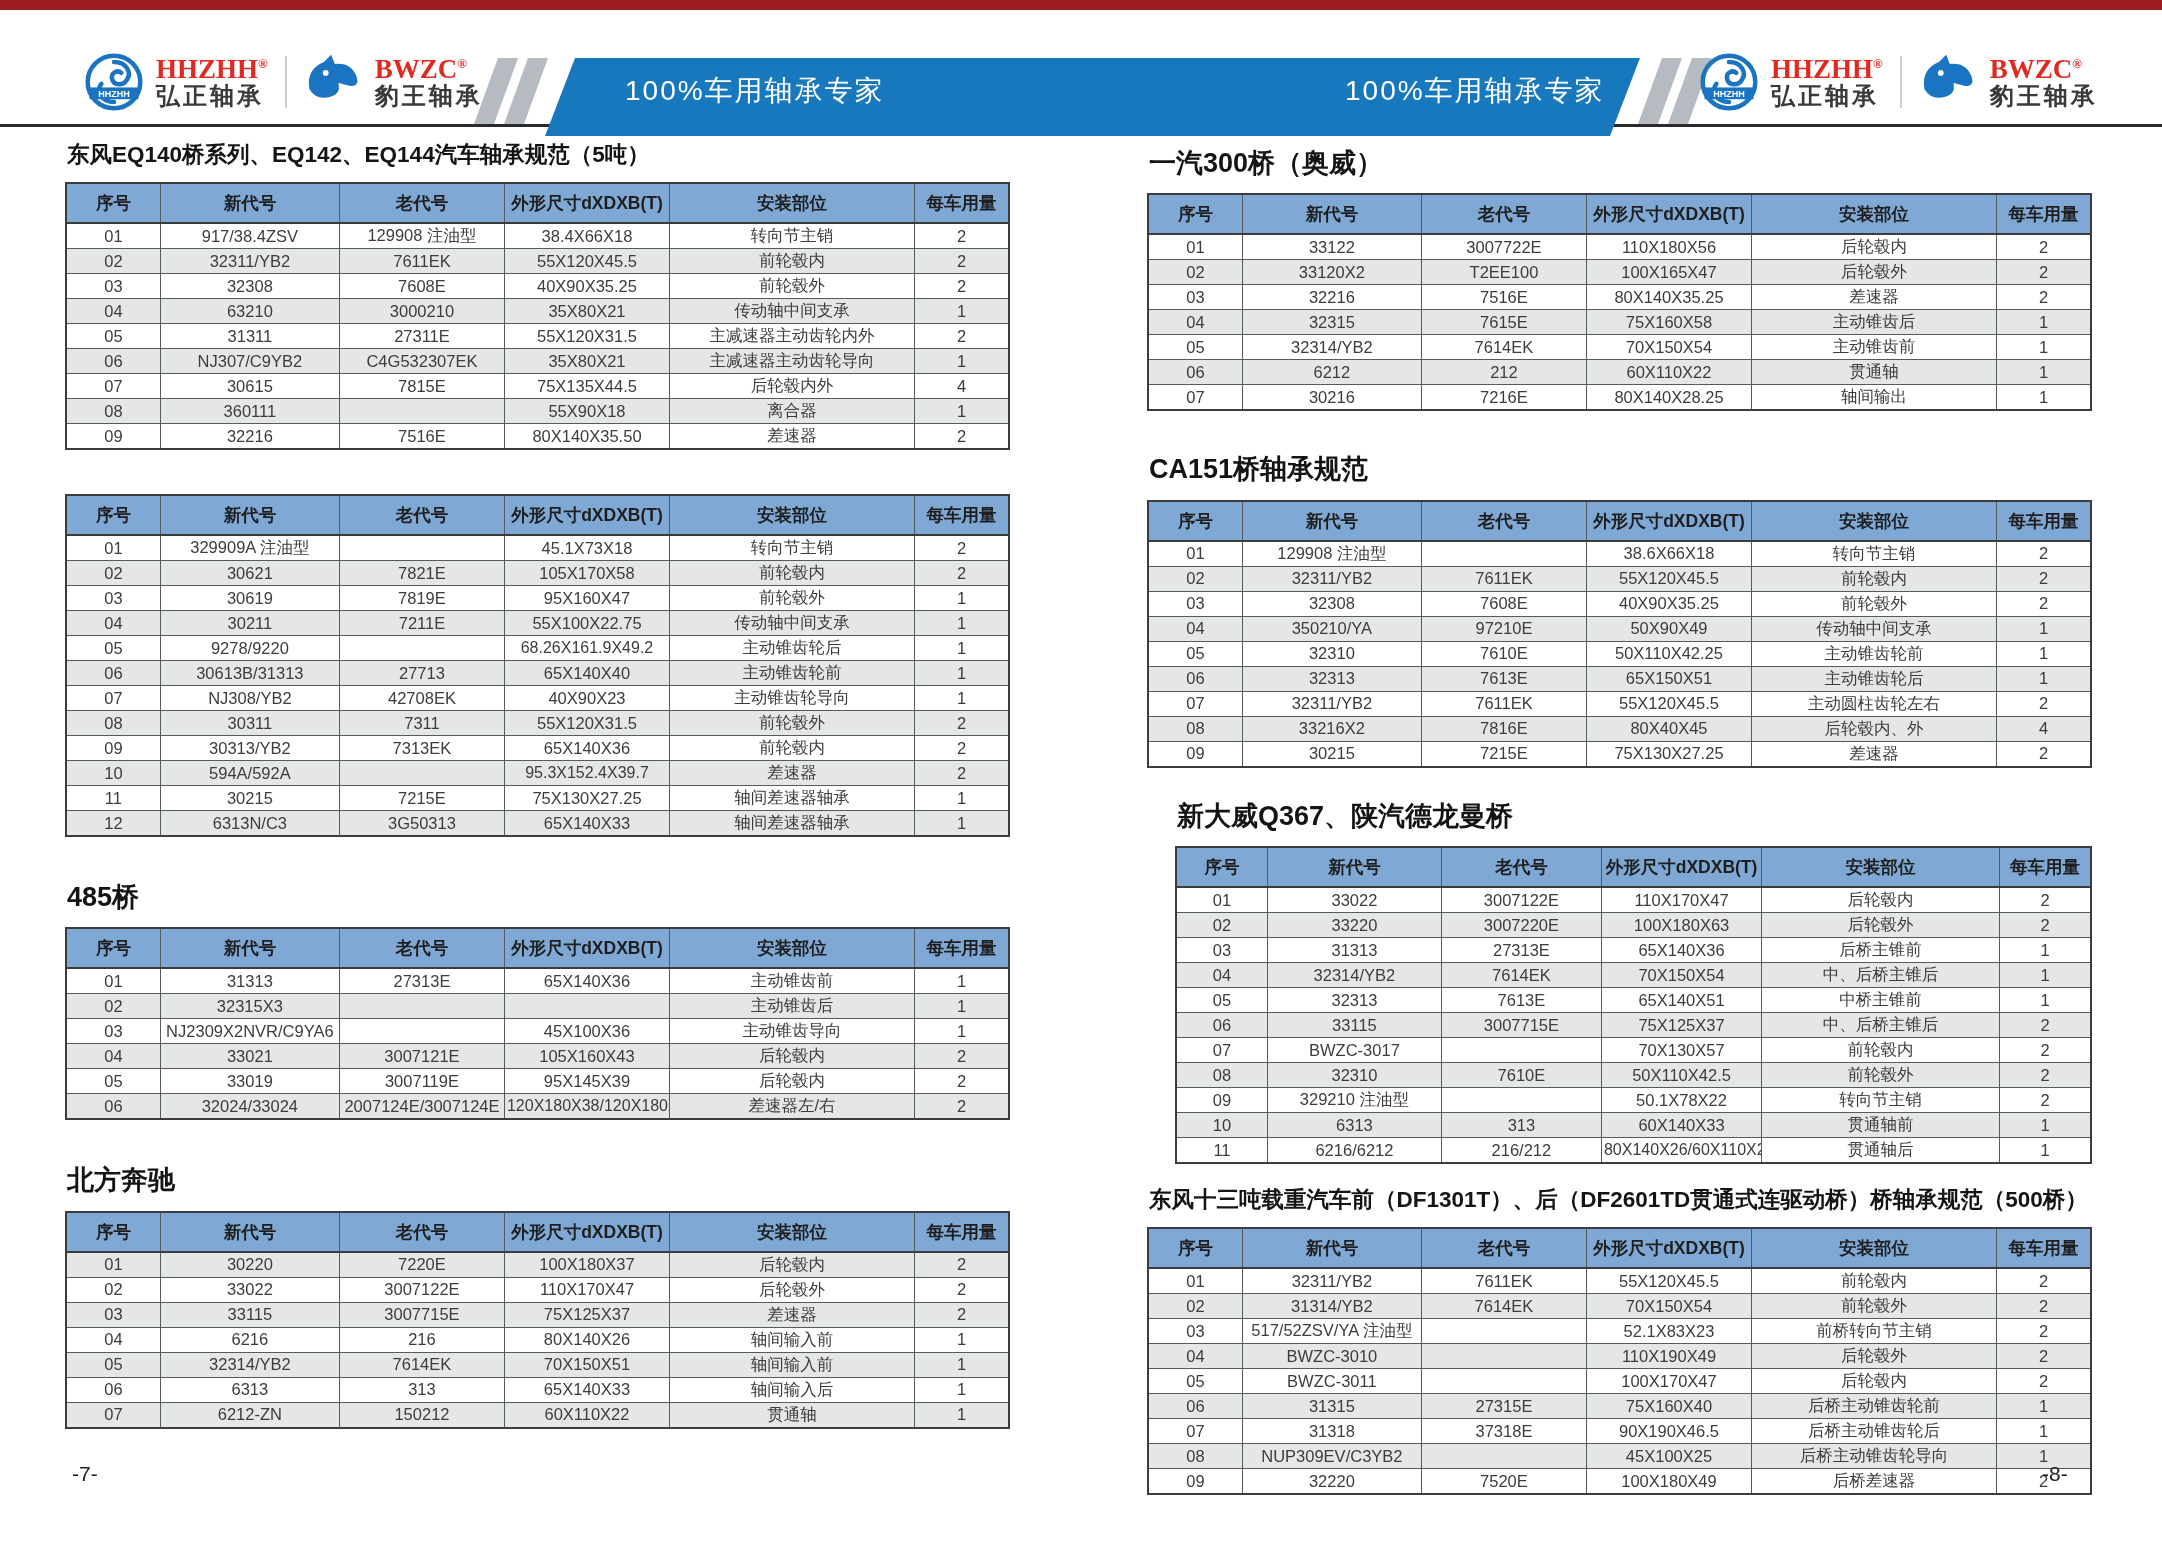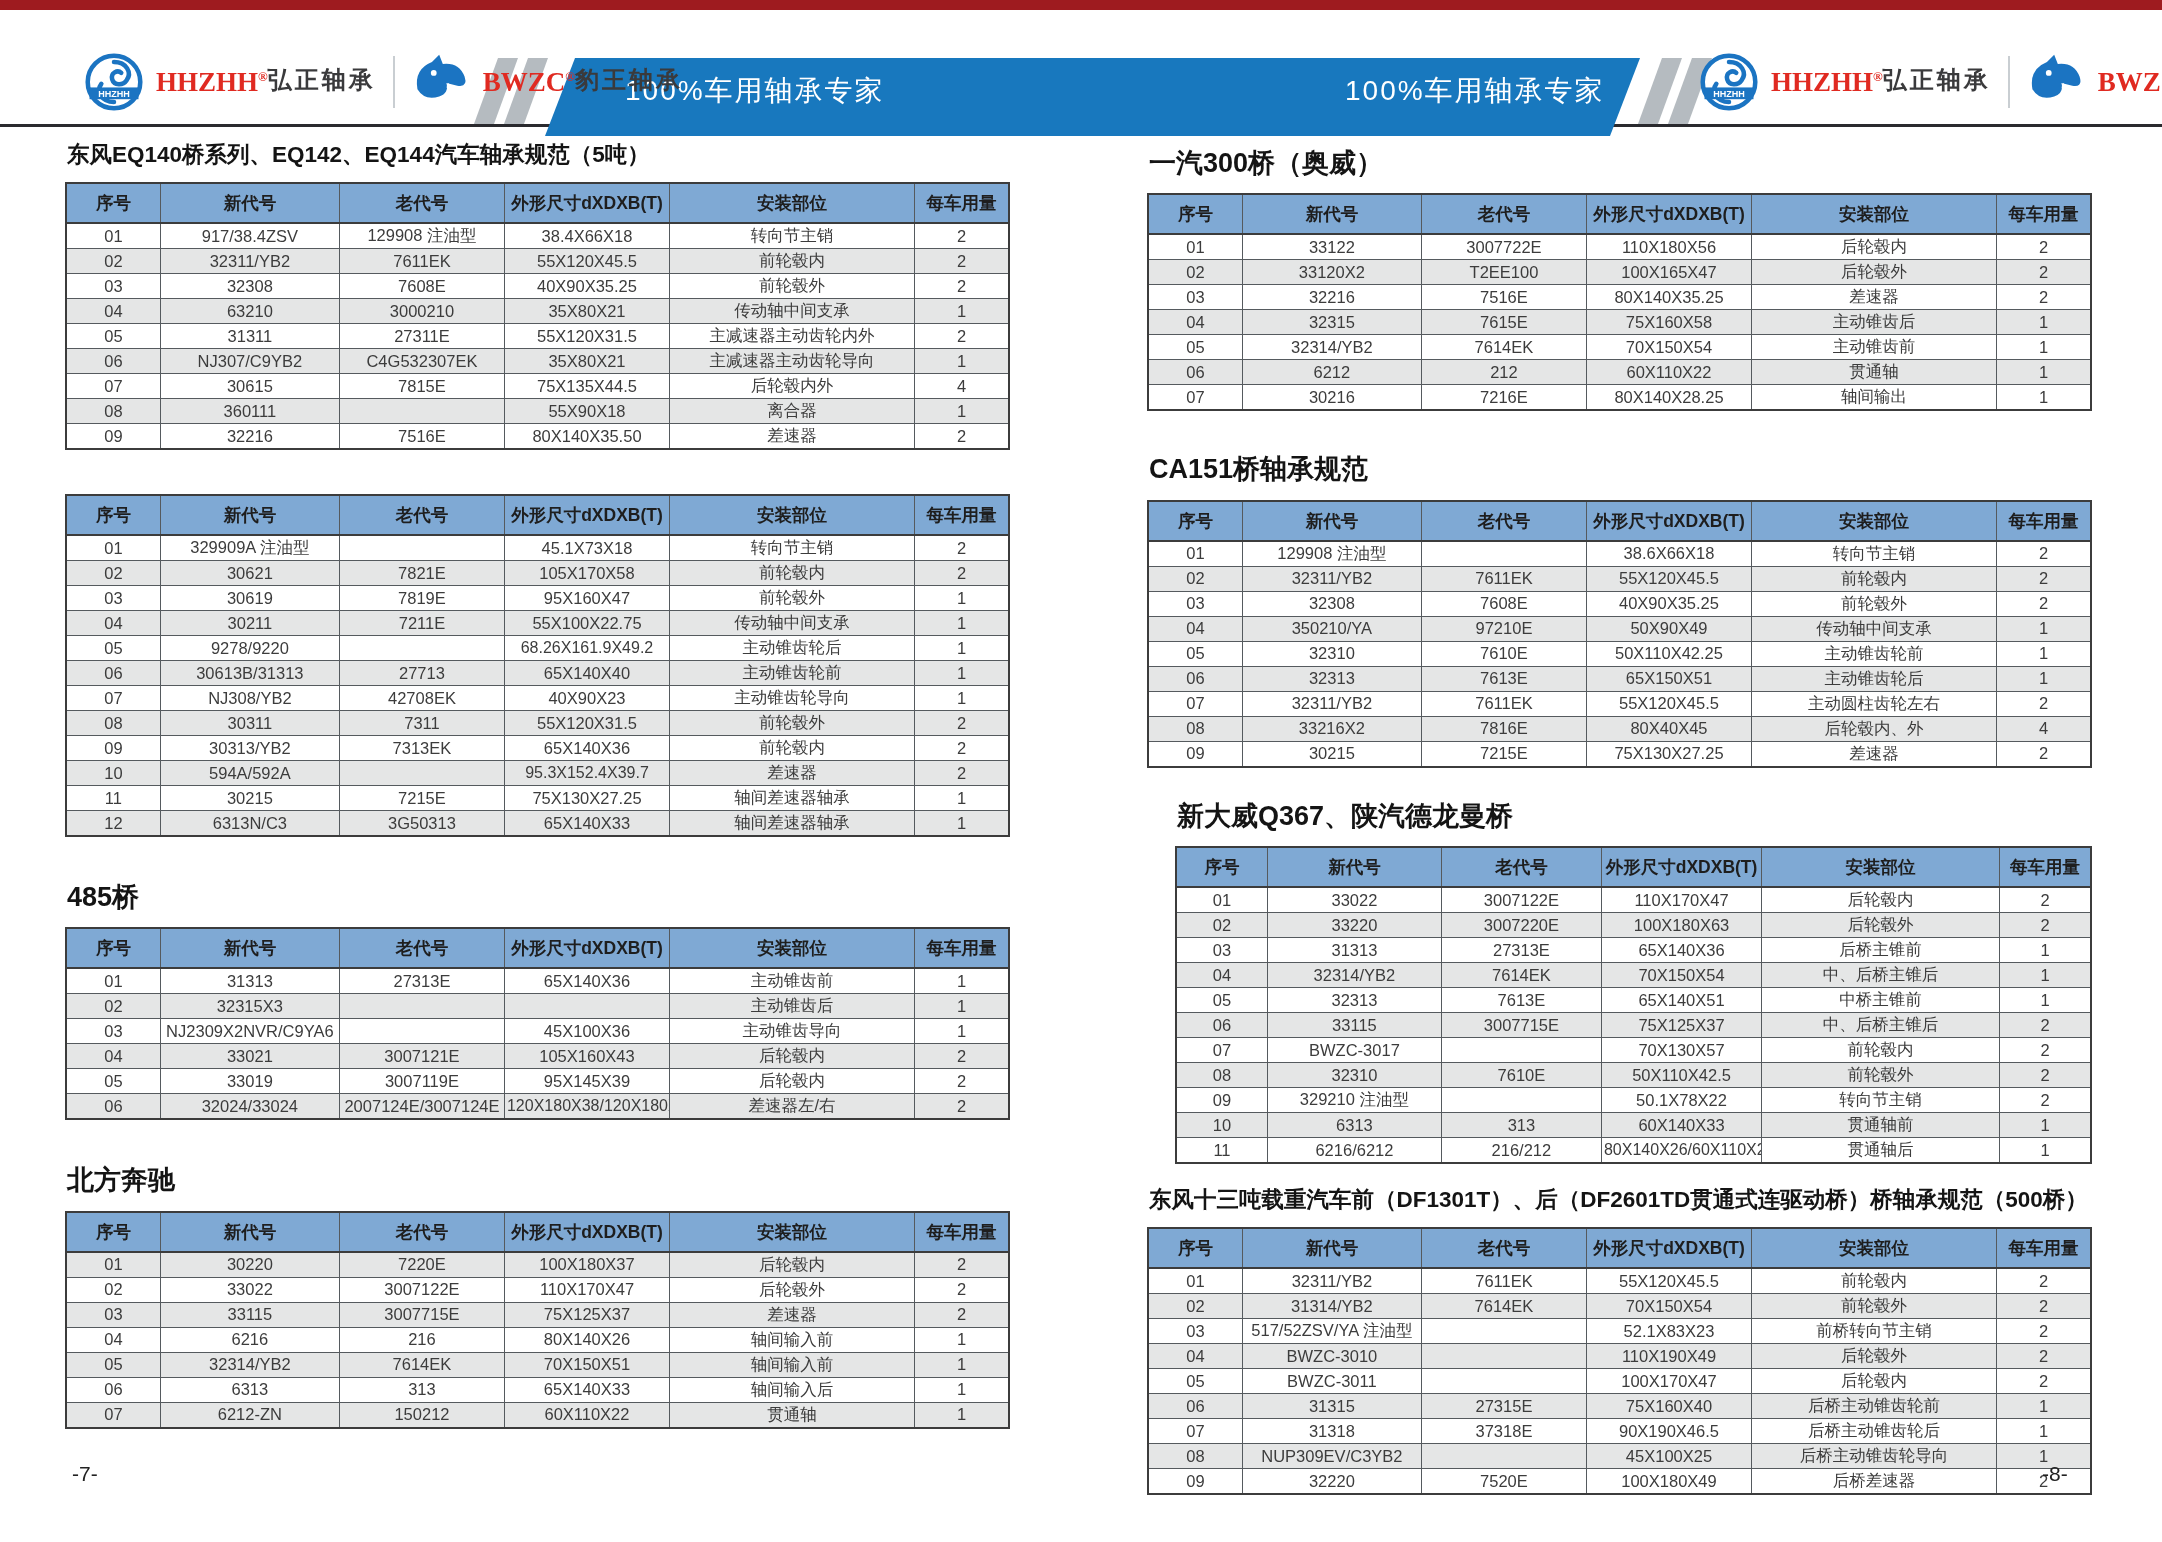--- a/index.html
+++ b/index.html
@@ -15,21 +15,21 @@
           clip-path:polygon(30px 0,100% 0,calc(100% - 30px) 100%,0 100%);}
   .banner-text{position:absolute;top:0;line-height:66px;color:#ffffff;font-size:28px;letter-spacing:2px;white-space:nowrap;}
   .t-left{left:80px;}
   .t-right{left:800px;}
   .stripe{position:absolute;top:48px;height:66px;width:20px;background:#B5BBC0;transform:skewX(-20deg);}
   .st1{left:486px;} .st2{left:516px;} .st3{left:1650px;} .st4{left:1680px;}
 
   .logo-group{position:absolute;top:38px;height:68px;display:flex;align-items:center;gap:13px;}
   .lg-left{left:85px;} .lg-right{left:1700px;}
   .logo-icon{width:58px;height:58px;flex:0 0 auto;}
-  .logo-text{display:flex;justify-content:center;line-height:1.04;}
+  .logo-text{display:flex;flex-direction:column;justify-content:center;line-height:1.04;}
   .abbr{color:#E02A21;font-size:27px;font-weight:bold;font-family:"Liberation Serif",serif;white-space:nowrap;}
   .abbr sup{font-size:13px;}
   .cn{color:#3a3a3c;font-size:24px;font-weight:bold;letter-spacing:3px;white-space:nowrap;}
   .logo-div{width:2px;height:52px;background:#c9ced2;margin:0 4px;}
 
   
   main{position:absolute;top:127px;left:0;right:0;}
   .col{position:absolute;top:0;width:945px;}
   .col-left{left:65px;}
   .col-right{left:1147px;}

